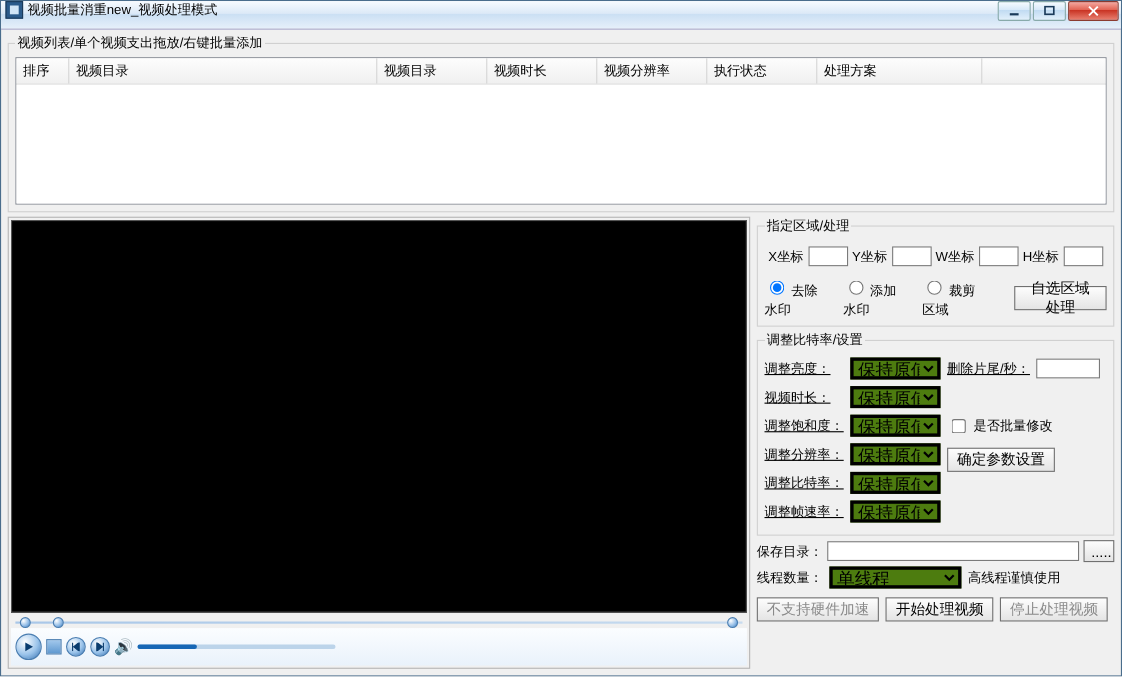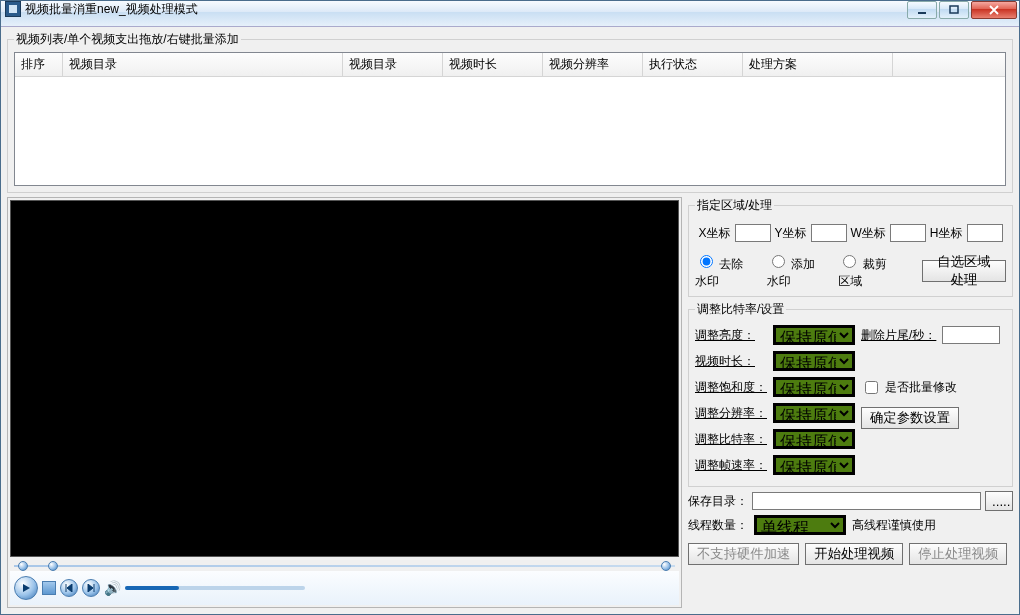--- a/index.html
+++ b/index.html
@@ -212,21 +212,21 @@
         </fieldset>
 
         <div class="save-row">
           <label>保存目录：</label>
           <input type="text" class="std" value="" style="">
           <button class="dots-btn">.....</button>
         </div>
 
         <div class="thread-row">
           <label>线程数量：</label>
-          <select class="sel" style="width:92px;"><option>单线程</option></select>
+          <select class="sel" style="width:120px;"><option>单线程</option></select>
           <span>高线程谨慎使用</span>
         </div>
 
         <div class="bottom-btns">
           <button class="btn disabled">不支持硬件加速</button>
           <button class="btn">开始处理视频</button>
           <button class="btn disabled">停止处理视频</button>
         </div>
       </div>
     </div>

